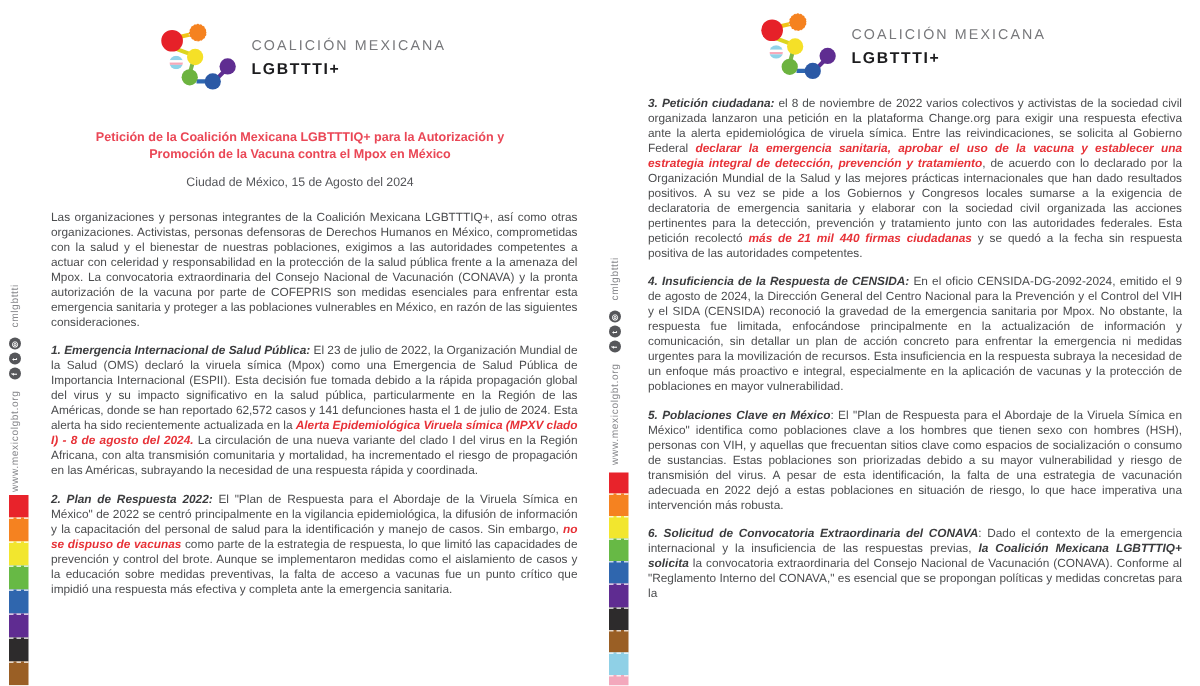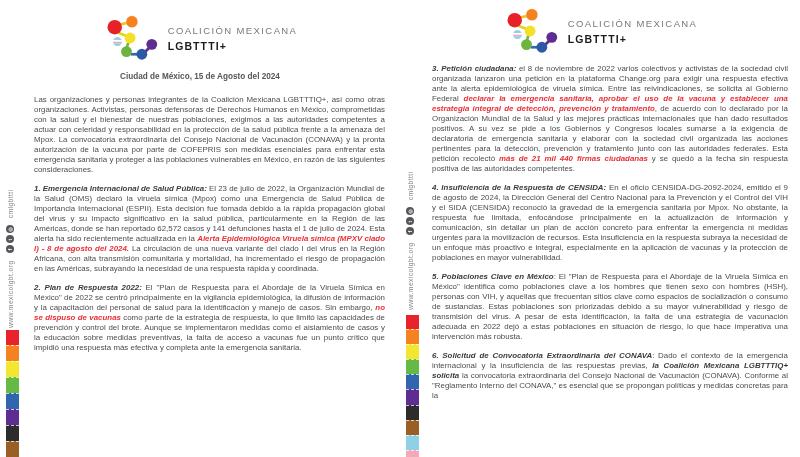--- a/index.html
+++ b/index.html
@@ -14,21 +14,21 @@
   .logo-row { display:flex; justify-content:center; align-items:center; gap:9px; }
   .page-1 .logo-row { padding-top:13px; }
   .page-2 .logo-row { padding-top:6px; }
   .logo-mark { width:56px; height:50px; flex:0 0 auto; }
   .logo-text { display:flex; flex-direction:column; }
   .org-name { font-size:9.5px; letter-spacing:1.4px; color:#77787b; font-weight:400; white-space:nowrap; }
   .org-sub  { font-size:10.5px; letter-spacing:1.1px; color:#1c1c1e; font-weight:700; margin-top:4px; }
 
   
   .doc-title { width:316px; margin:23px auto 0; text-align:center; font-size:8.4px; line-height:11px; font-weight:700; color:#ea4756; }
-  .dateline  { text-align:center; font-size:8.2px; color:#55565a; margin-top:9px; font-weight:700;}
+  .dateline  { text-align:center; font-size:8.2px; color:#55565a; margin-top:9px; font-weight:400;}
 
   
   .content { position:relative; }
   .page-1 .content { padding:14px 15px 0 34px; }
   .page-2 .content { padding:8px 12px 0 32px; }
   .para { font-size:7.9px; line-height:10px; text-align:justify; color:#4b4c4e; margin-bottom:9px; }
   .seg-n  { }
   .seg-bi { font-weight:700; font-style:italic; color:#3b3c3e; }
   .seg-r  { font-weight:700; font-style:italic; color:#e73137; }
 
@@ -98,20 +98,21 @@
       <circle cx="26" cy="41" r="6" fill="#6cb33f"></circle>
       <circle cx="43" cy="44" r="6" fill="#2b59a5"></circle>
       <circle cx="54" cy="33" r="6" fill="#5f2d91"></circle>
     </svg>
     <div class="logo-text">
       <span class="org-name">COALICIÓN MEXICANA</span>
       <span class="org-sub">LGBTTTI+</span>
     </div>
   </div>
 
+  <h1 class="doc-title">Petición de la Coalición Mexicana LGBTTTIQ+ para la Autorización y Promoción de la Vacuna contra el Mpox en México</h1>
   <div class="dateline">Ciudad de México, 15 de Agosto del 2024</div>
 
   <div class="content">
       <p class="para"><span class="seg-n">Las organizaciones y personas integrantes de la Coalición Mexicana LGBTTTIQ+, así como otras organizaciones. Activistas, personas defensoras de Derechos Humanos en México, comprometidas con la salud y el bienestar de nuestras poblaciones, exigimos a las autoridades competentes a actuar con celeridad y responsabilidad en la protección de la salud pública frente a la amenaza del Mpox. La convocatoria extraordinaria del Consejo Nacional de Vacunación (CONAVA) y la pronta autorización de la vacuna por parte de COFEPRIS son medidas esenciales para enfrentar esta emergencia sanitaria y proteger a las poblaciones vulnerables en México, en razón de las siguientes consideraciones.</span></p>
       <p class="para"><span class="seg-bi">1. Emergencia Internacional de Salud Pública: </span><span class="seg-n">El 23 de julio de 2022, la Organización Mundial de la Salud (OMS) declaró la viruela símica (Mpox) como una Emergencia de Salud Pública de Importancia Internacional (ESPII). Esta decisión fue tomada debido a la rápida propagación global del virus y su impacto significativo en la salud pública, particularmente en la Región de las Américas, donde se han reportado 62,572 casos y 141 defunciones hasta el 1 de julio de 2024. Esta alerta ha sido recientemente actualizada en la </span><span class="seg-r">Alerta Epidemiológica Viruela símica (MPXV clado I) - 8 de agosto del 2024.</span><span class="seg-n"> La circulación de una nueva variante del clado I del virus en la Región Africana, con alta transmisión comunitaria y mortalidad, ha incrementado el riesgo de propagación en las Américas, subrayando la necesidad de una respuesta rápida y coordinada.</span></p>
       <p class="para"><span class="seg-bi">2. Plan de Respuesta 2022: </span><span class="seg-n">El "Plan de Respuesta para el Abordaje de la Viruela Símica en México" de 2022 se centró principalmente en la vigilancia epidemiológica, la difusión de información y la capacitación del personal de salud para la identificación y manejo de casos. Sin embargo, </span><span class="seg-r">no se dispuso de vacunas</span><span class="seg-n"> como parte de la estrategia de respuesta, lo que limitó las capacidades de prevención y control del brote. Aunque se implementaron medidas como el aislamiento de casos y la educación sobre medidas preventivas, la falta de acceso a vacunas fue un punto crítico que impidió una respuesta más efectiva y completa ante la emergencia sanitaria.</span></p>
     </div>
 </div>
 
 <div class="page page-2">

